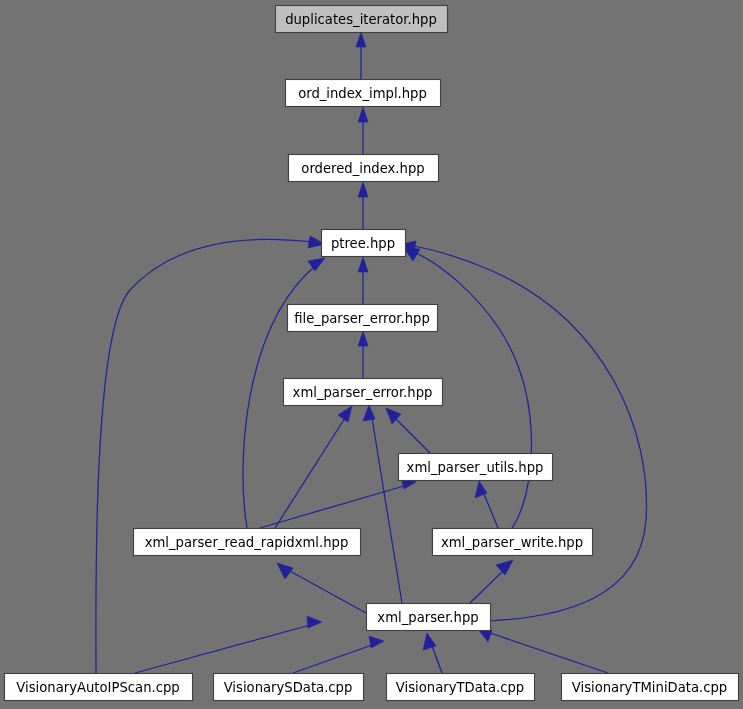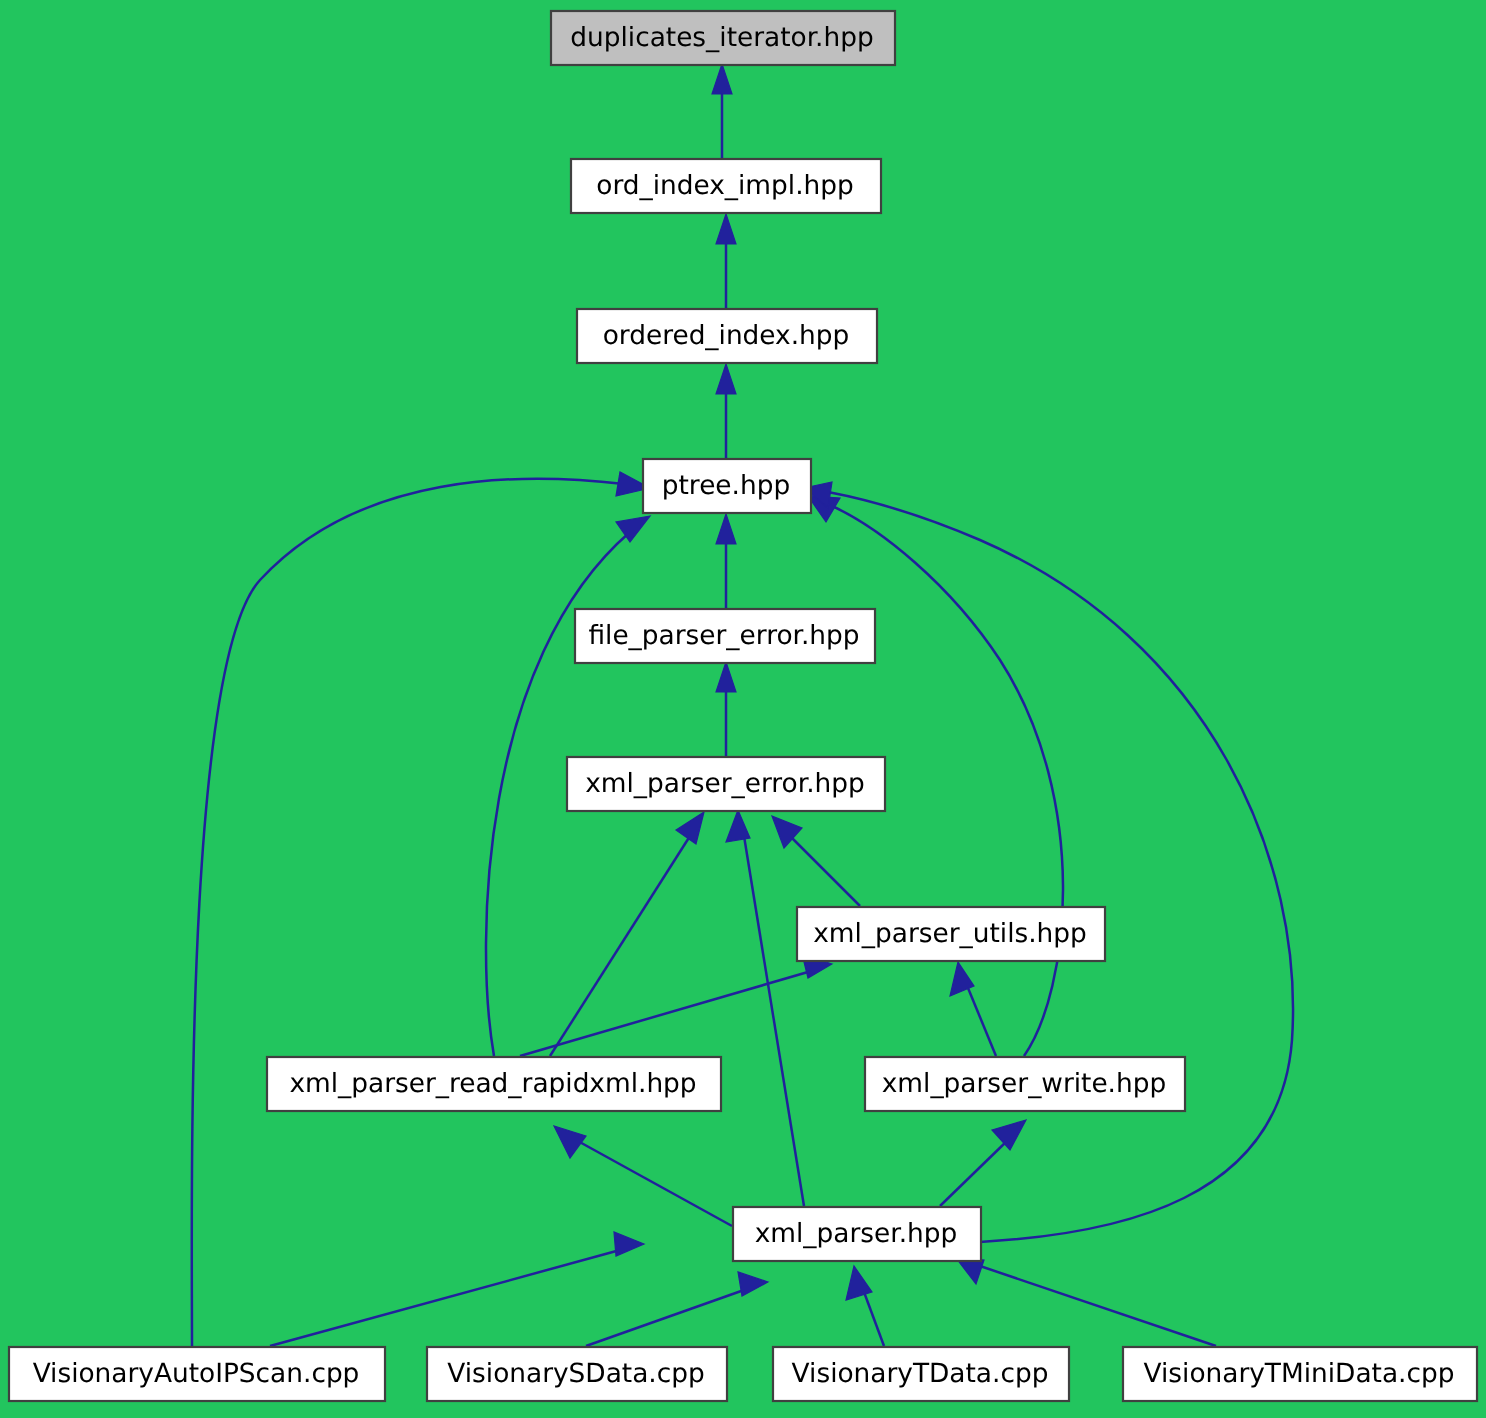--- a/index.html
+++ b/index.html
@@ -8,21 +8,21 @@
     background: #ffffff;
   }
   body {
     font-family: "DejaVu Sans", "Liberation Sans", sans-serif;
   }
   #graph-wrap {
     position: relative;
     width: 743px;
     height: 709px;
     overflow: hidden;
-    background: #22c55e;
+    background: #737373;
   }
   svg#dep-graph {
     display: block;
     width: 743px;
     height: 709px;
   }
   .node-box {
     fill: #ffffff;
     stroke: #404040;
     stroke-width: 1.1;

